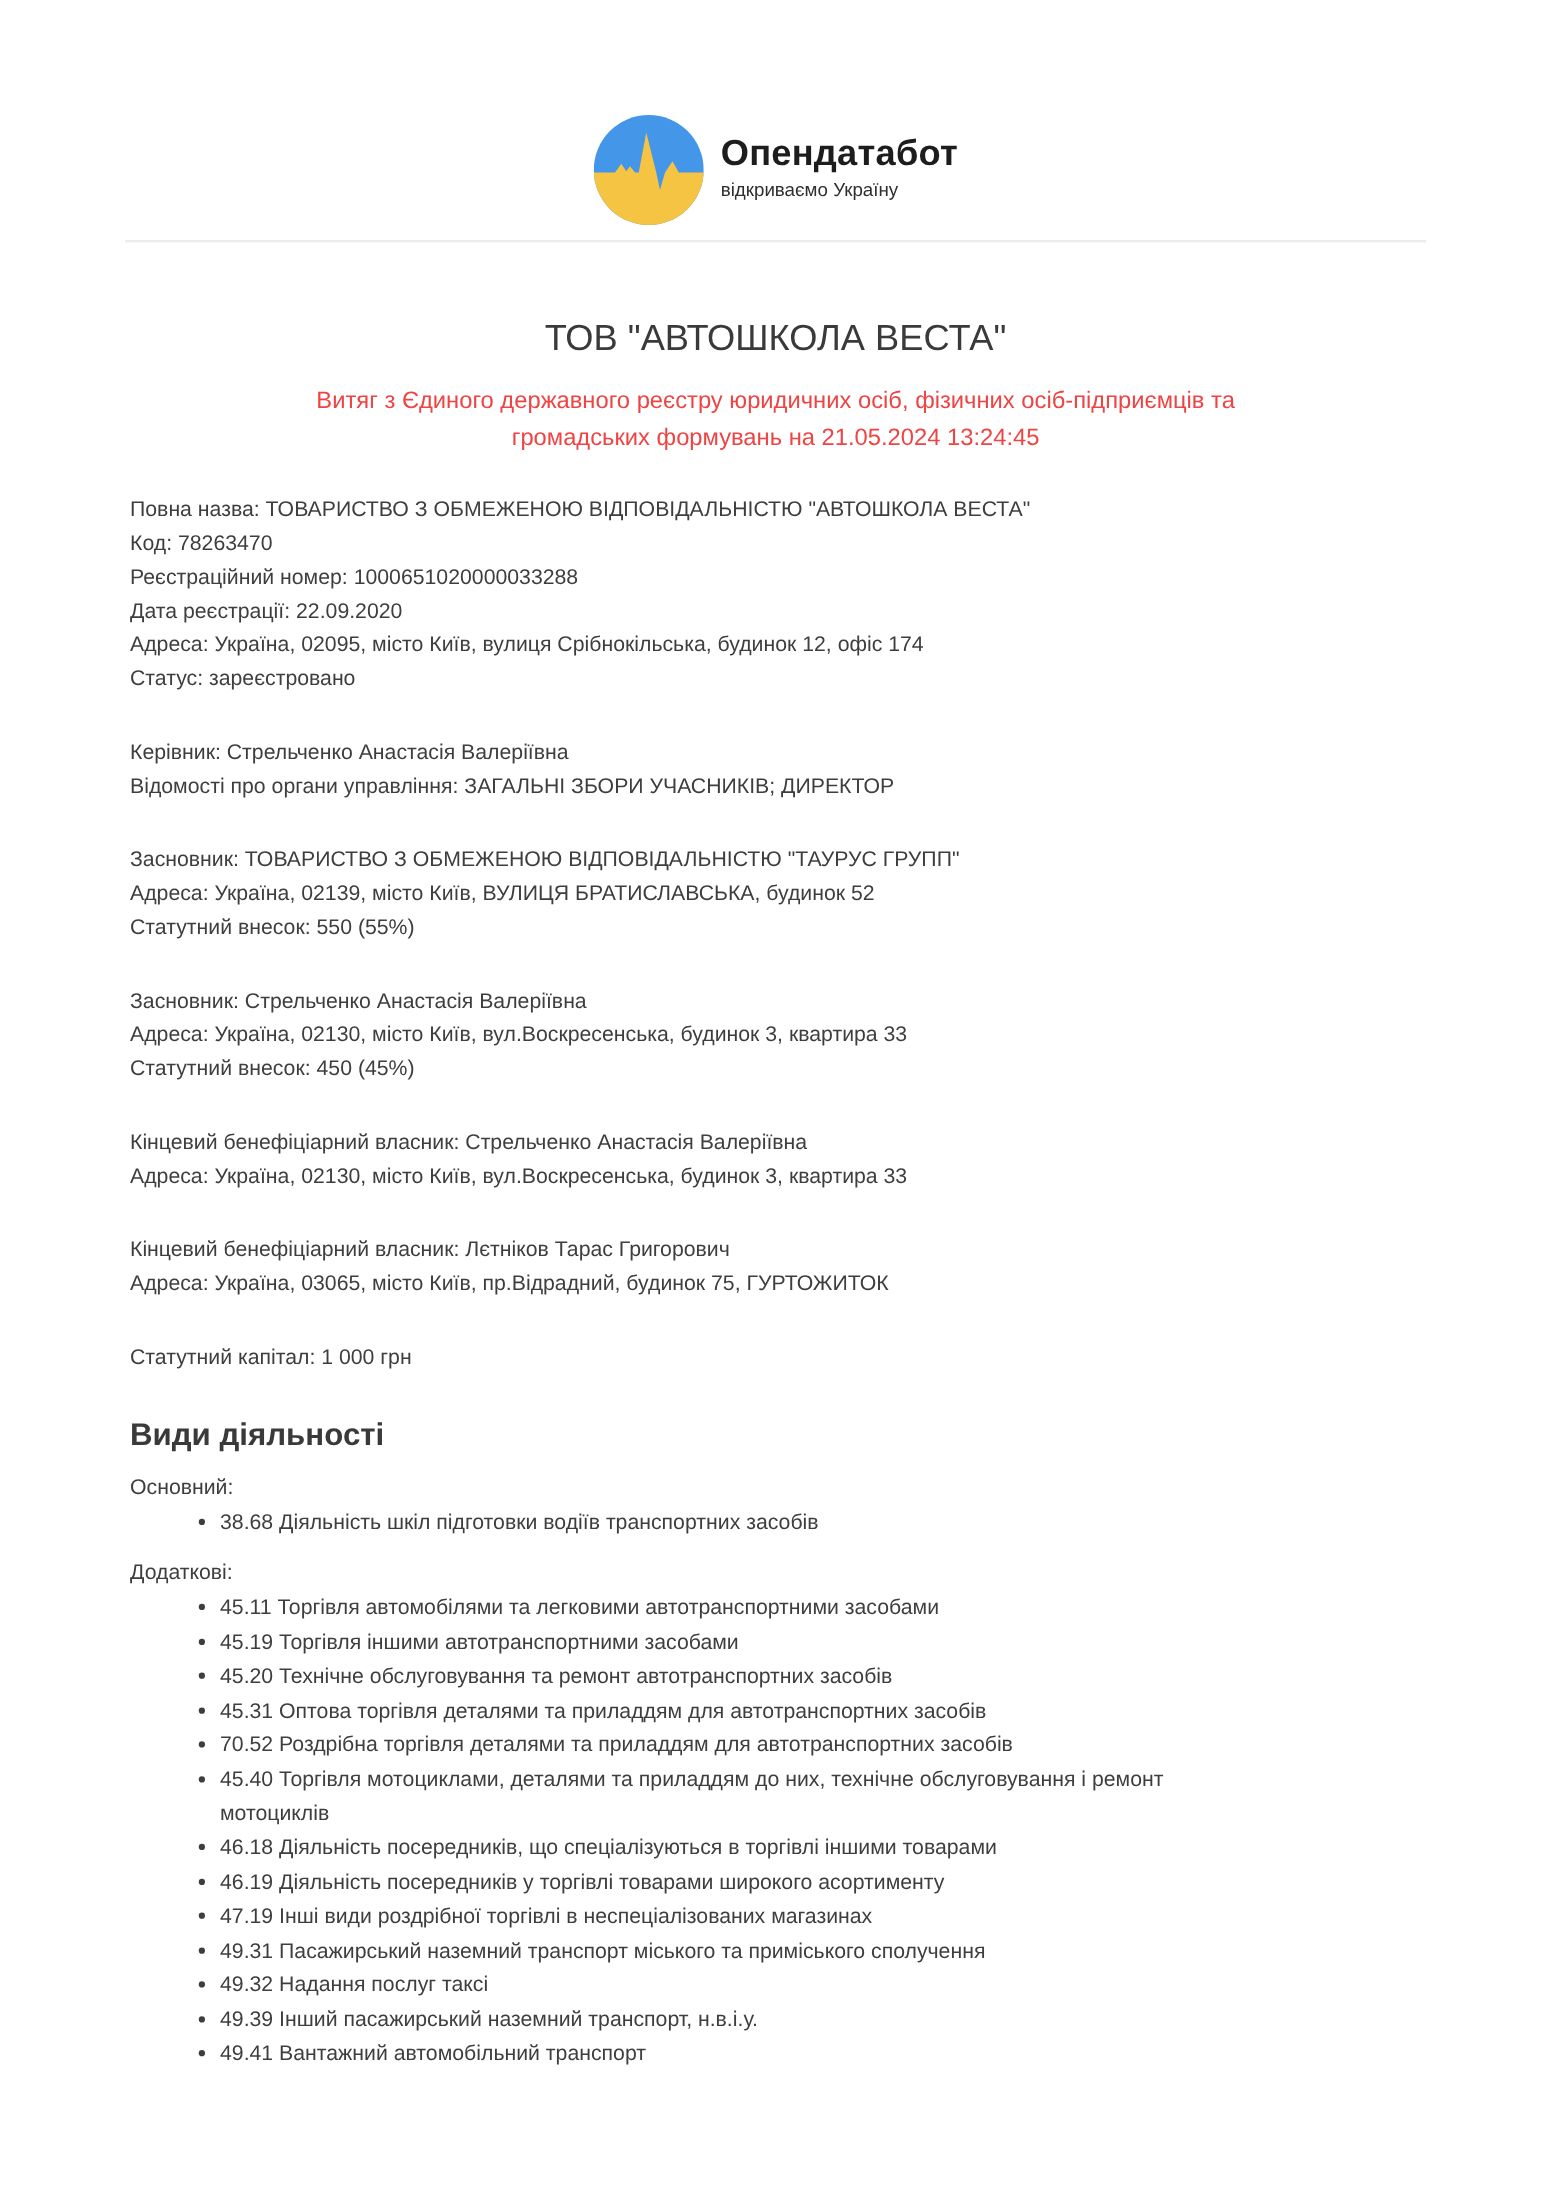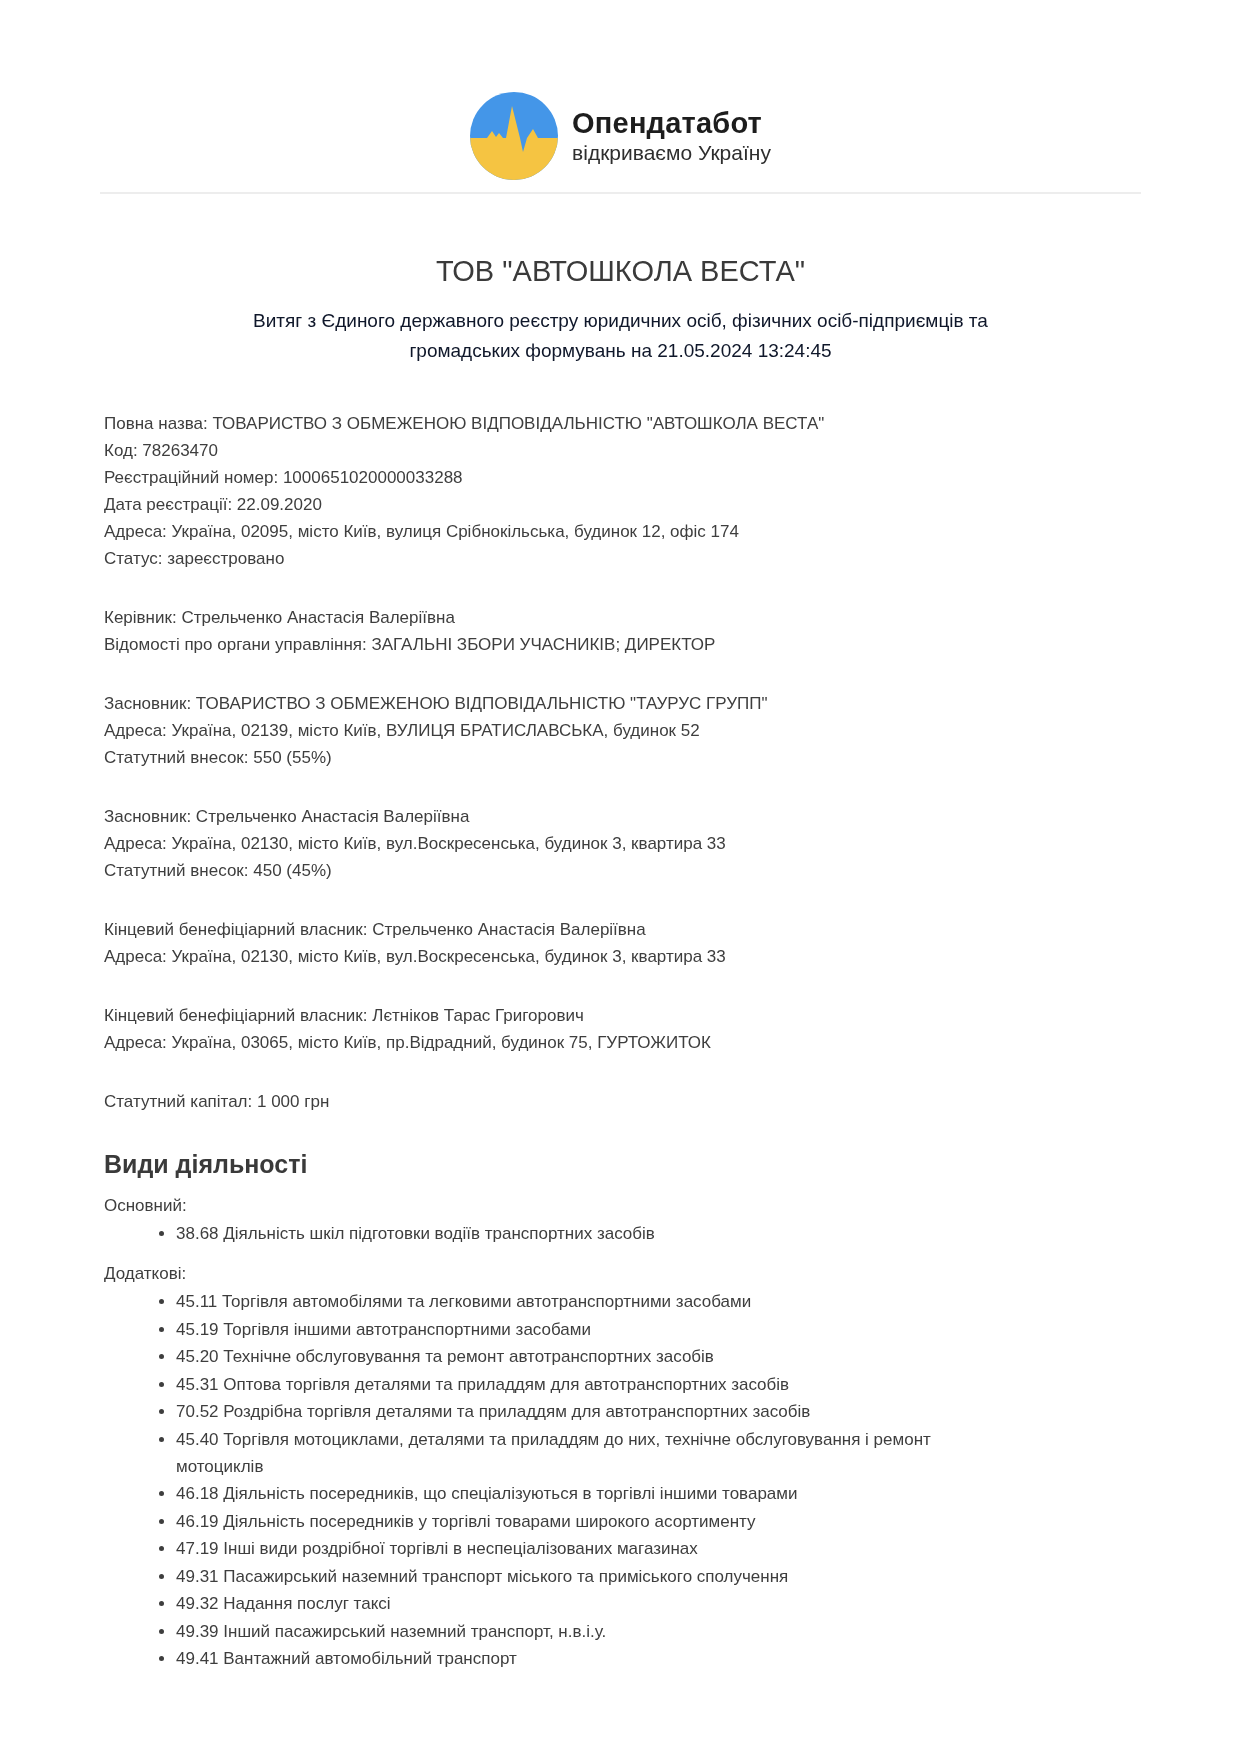--- a/index.html
+++ b/index.html
@@ -24,21 +24,21 @@
   .logo-circle { width: 88px; height: 88px; display: block; }
   .brand-col { display: flex; flex-direction: column; justify-content: center; }
   .brand-name {
     font-size: 29px;
     font-weight: bold;
     color: #1d1d1d;
     letter-spacing: 0.2px;
     line-height: 34px;
   }
   .brand-tagline {
-    font-size: 21px;
+    font-size: 15px;
     font-weight: 400;
     color: #2e2e2e;
     line-height: 26px;
   }
   .divider {
     border: none;
     border-top: 2px solid #ededed;
     margin: 12px 100px 0 100px;
   }
 
@@ -49,24 +49,24 @@
     text-align: center;
     font-size: 29px;
     font-weight: 400;
     color: #3a3a3a;
     line-height: 34px;
   }
   .doc-subtitle {
     margin-top: 18px;
     text-align: center;
     font-size: 19px;
-    color: #0f172a;
+    color: #ef4444;
     line-height: 30px;
   }
-  .body-text { margin-top: 44px; font-size: 17px; line-height: 27px; }
+  .body-text { margin-top: 28px; font-size: 17px; line-height: 27px; }
   .info-block { margin-bottom: 32px; }
   .info-line { white-space: pre-wrap; }
 
   .section-heading {
     margin-top: 27px;
     font-size: 25px;
     font-weight: 700;
     color: #3a3a3a;
     line-height: 34px;
   }

